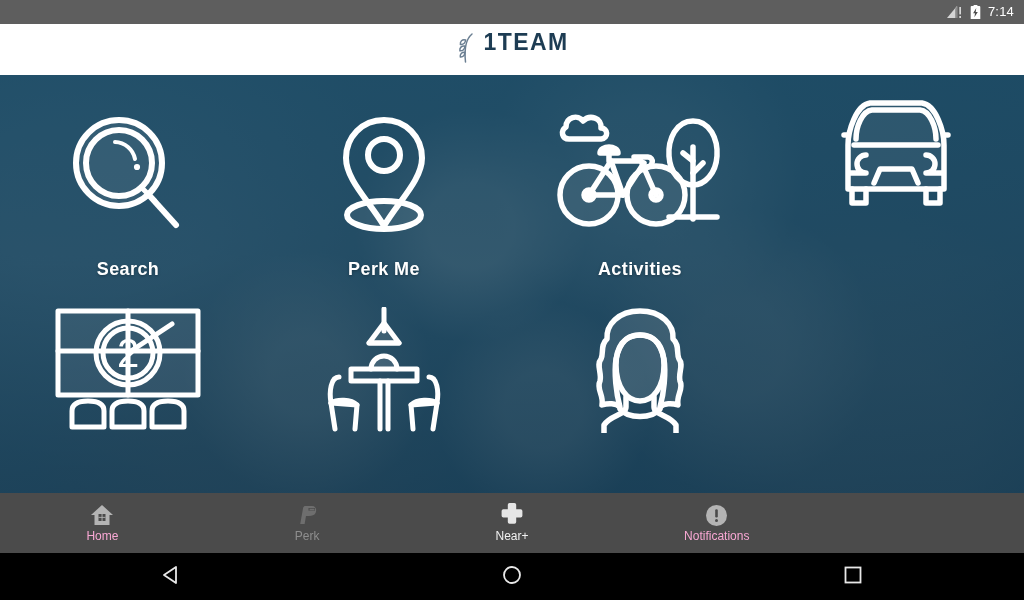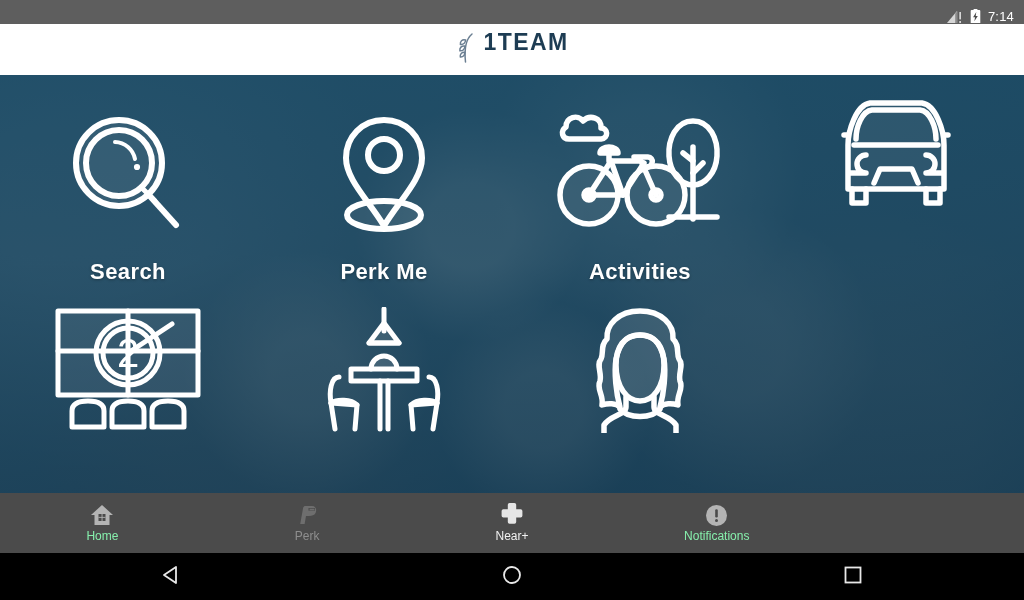--- a/index.html
+++ b/index.html
@@ -6,21 +6,21 @@
   html, body {
     width:1024px; height:600px; overflow:hidden;
     background:#000;
     font-family:"Liberation Sans", sans-serif;
   }
   #app { position:relative; width:1024px; height:600px; }
 
   
   .statusbar{
     position:absolute; top:0; left:0; width:1024px; height:24px;
-    background:#5e5e5e; display:flex; align-items:flex-end;
+    background:#5e5e5e; display:flex; align-items:center;
     justify-content:flex-end; padding-right:10px; gap:7px;
   }
   .sb-signal{ position:relative; width:17px; height:14px; display:block; }
   .sb-time{
     color:#ffffff; font-size:13px; font-weight:normal;
     letter-spacing:.2px; line-height:14px;
   }
   .sb-batt{ display:block; width:11px; height:15px; }
 
   
@@ -58,32 +58,32 @@
     background:linear-gradient(180deg, rgba(22,72,100,.88) 0%, rgba(22,70,98,.80) 45%, rgba(20,62,88,.84) 100%);
   }
   .grid{
     position:absolute; inset:0; display:grid;
     grid-template-columns:repeat(4,1fr); grid-template-rows:210px 208px;
   }
   .tile{ position:relative; display:flex; flex-direction:column; align-items:center; }
   .tile-icon{ height:150px; display:flex; align-items:center; justify-content:center; margin-top:26px; }
   .tile-icon.row2{ margin-top:22px; align-items:flex-start; }
   .tile-label{
-    color:#ffffff; font-size:22px; font-weight:bold; letter-spacing:.4px;
+    color:#ffffff; font-size:18px; font-weight:bold; letter-spacing:.4px;
     margin-top:8px; text-shadow:0 1px 3px rgba(0,0,0,.30);
   }
 
   
   .tabbar{
     position:absolute; top:493px; left:0; width:1024px; height:60px;
     background:#4b4b4b; display:grid; grid-template-columns:repeat(5,1fr);
   }
   .tab{ display:flex; flex-direction:column; align-items:center; justify-content:center; gap:4px; }
   .tab-icon{ height:22px; display:flex; align-items:flex-end; justify-content:center; }
-  .tab-label{ font-size:12px; line-height:13px; color:#86efac; }
+  .tab-label{ font-size:12px; line-height:13px; color:#f9a8d4; }
   .tab.active .tab-label{ color:#f0f0f0; }
   .tab.dim .tab-label{ color:#8e8e8e; }
 
   
   .navbar{
     position:absolute; top:553px; left:0; width:1024px; height:47px;
     background:#000000; display:grid; grid-template-columns:repeat(3,1fr);
     align-items:center; justify-items:center;
   }
 </style>

